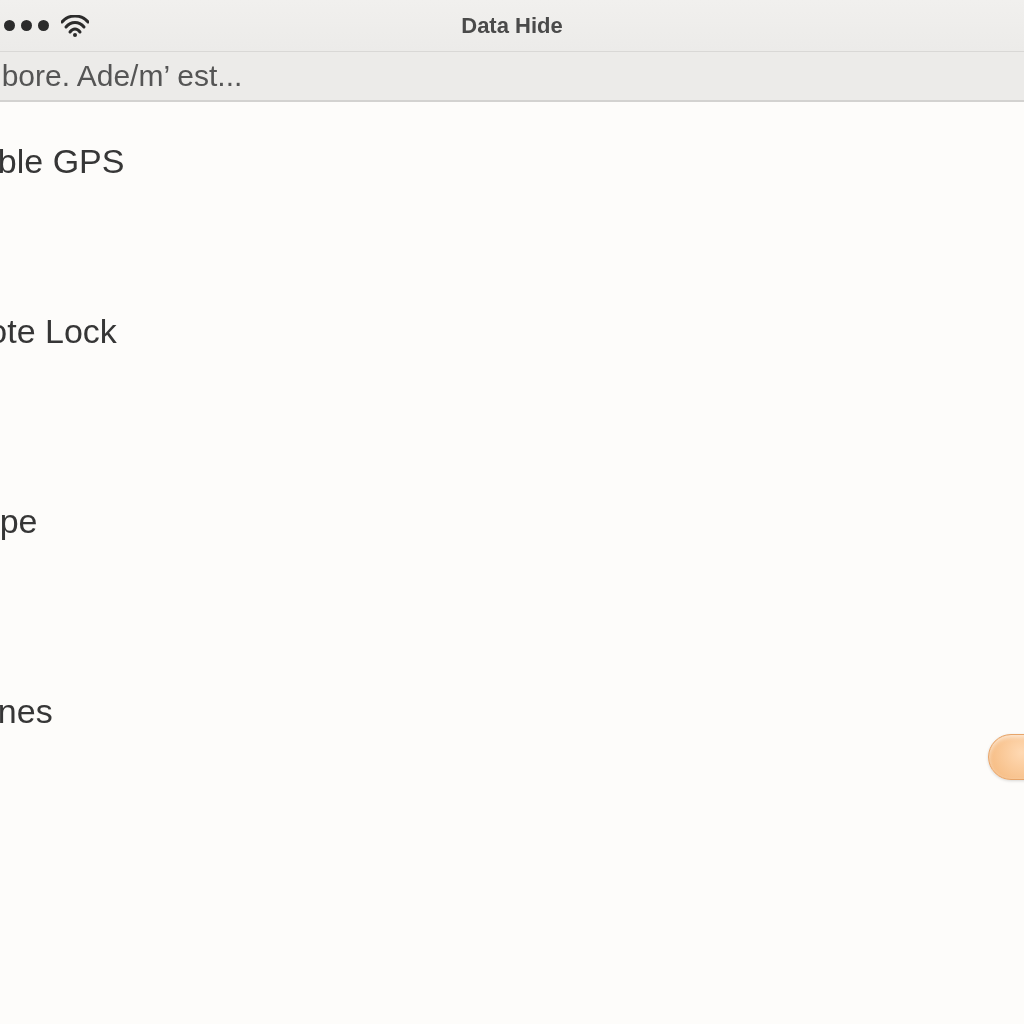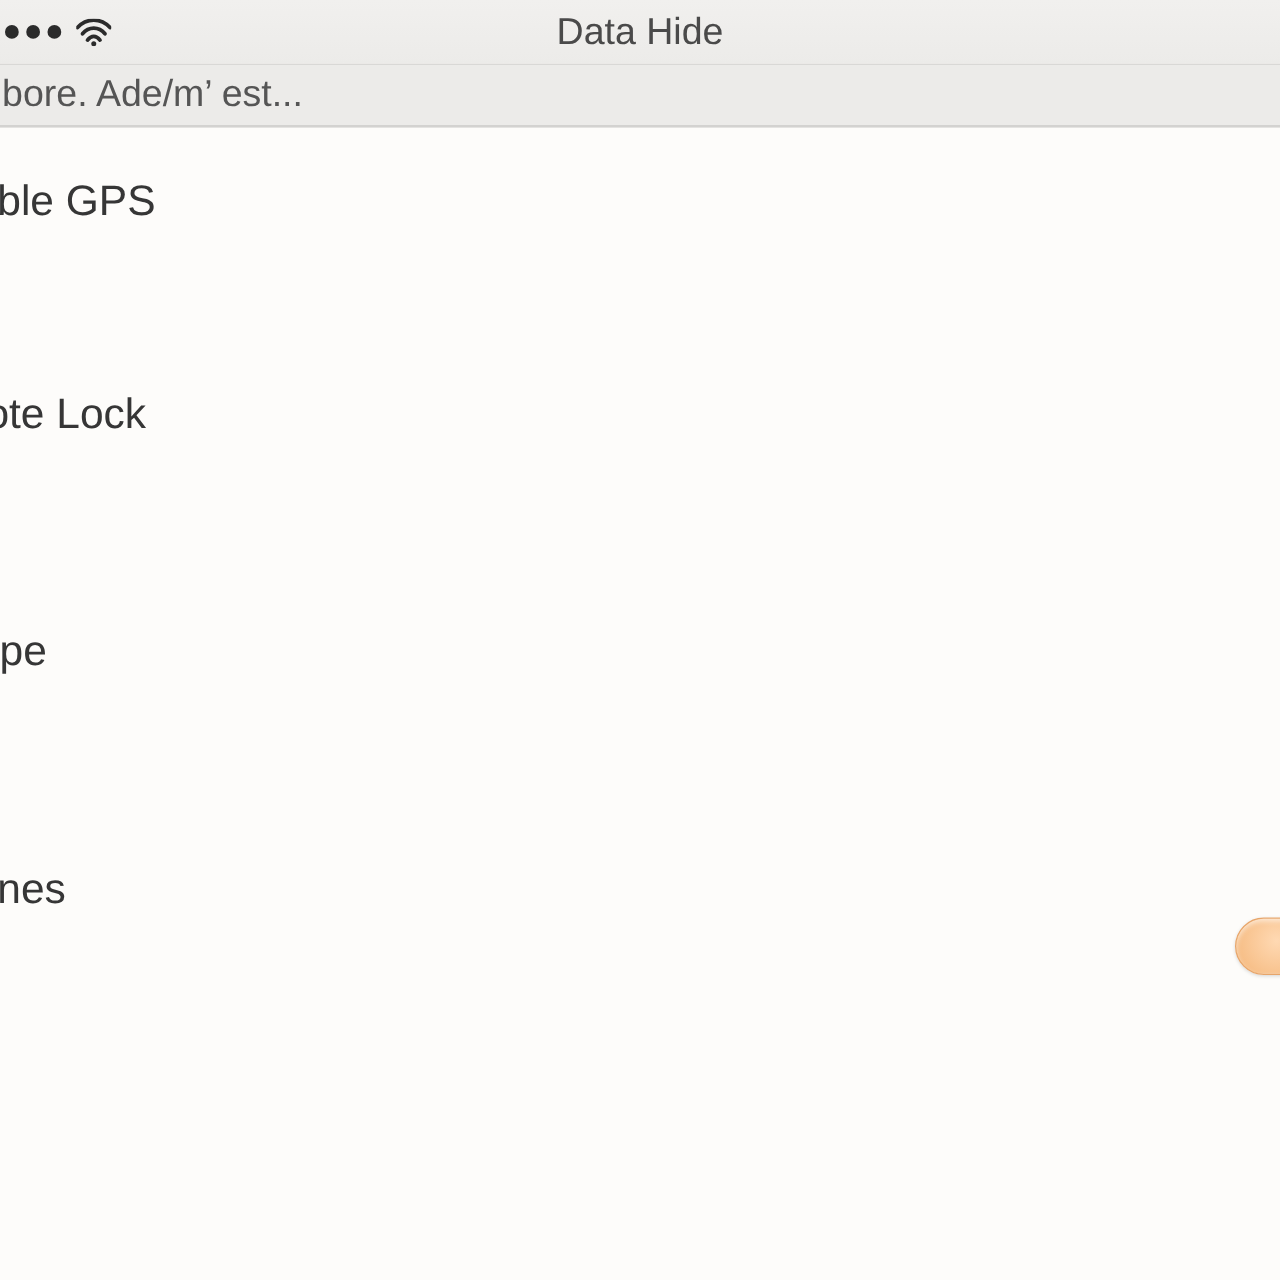--- a/index.html
+++ b/index.html
@@ -30,22 +30,22 @@
   .status-dots span {
     width: 11px; height: 11px;
     background: #2b2b2b;
     border-radius: 50%;
   }
   .wifi-icon { margin-left: 12px; display: flex; align-items: center; }
   .title {
     position: absolute;
     left: 0; right: 0;
     text-align: center;
-    font-size: 30px;
-    font-weight: 400;
+    font-size: 22px;
+    font-weight: 700;
     color: #4a4a4a;
     pointer-events: none;
   }
 
   
   .subheader {
     height: 50px;
     background: #ecebe9;
     border-bottom: 2px solid #d3d2d0;
     display: flex;

